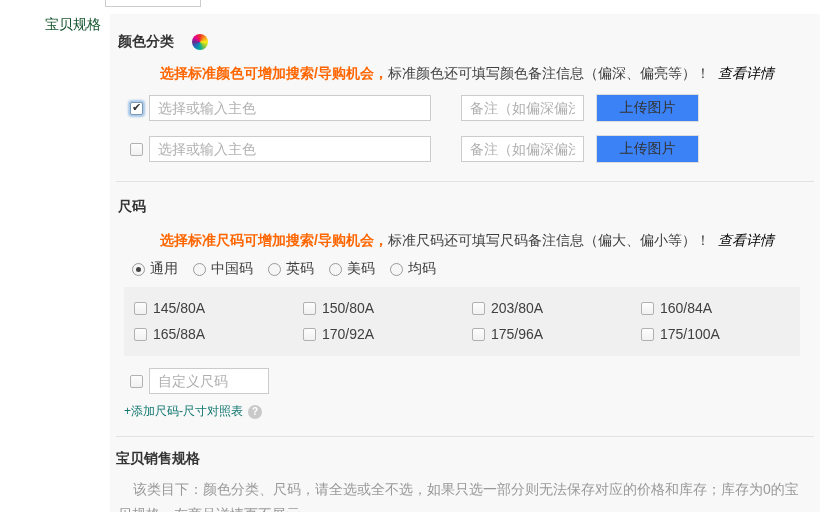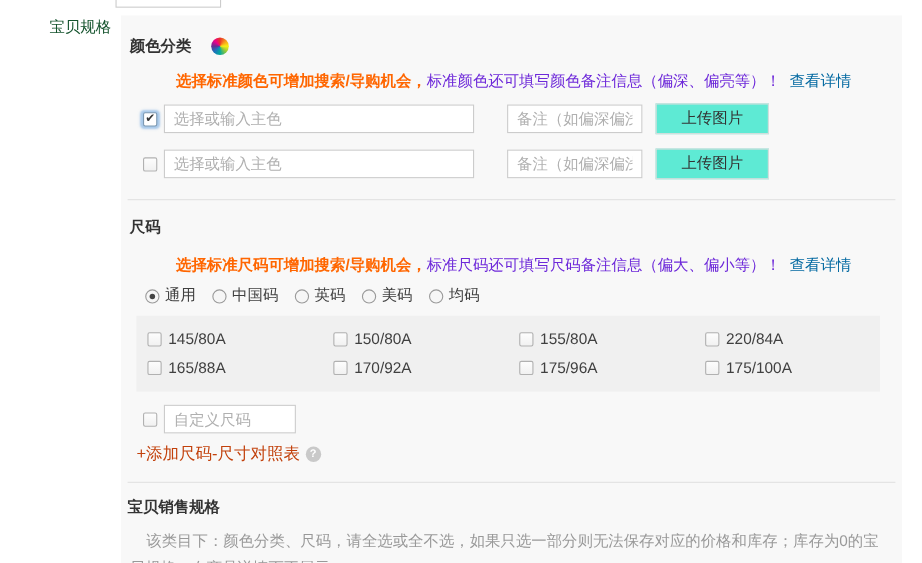--- a/index.html
+++ b/index.html
@@ -12,54 +12,54 @@
     background:#fff; border:1px solid #ccc; }
   .left-label { position:absolute; left:45px; top:16px; font-size:14px; color:#14532d; }
   .panel { position:absolute; left:110px; top:14px; width:710px; height:498px;
     background:#f8f8f8; padding-top:19px; }
   .sec-head { margin-left:8px; display:flex; align-items:center; gap:18px;
     font-size:14px; font-weight:bold; color:#333; height:18px; }
   .wheel { width:16px; height:16px; border-radius:50%;
     background:conic-gradient(#e8312a,#f7941d,#f7ef13,#8cc63f,#00a99d,#1b75bc,#662d91,#ec008c,#e8312a); }
   .tip { margin:14px 0 0 22px; font-size:14px; line-height:16px; white-space:nowrap; }
   .tip .hl { color:#ff6600; font-weight:bold;margin-left:28px; }
-  .tip .rest { color:#6d28d9; }
-  .tip .lnk { color:#0369a1; text-decoration:none; margin-left:8px; cursor:pointer; }
+  .tip .rest { color:#404040; }
+  .tip .lnk { color:#000000; text-decoration:none; margin-left:8px; cursor:pointer;font-style:italic; }
   .crow { margin:13px 0 0 20px; display:flex; align-items:center; height:28px; }
   .cb { width:13px; height:13px; border:1px solid #b1b1b1; border-radius:2px;
     background:linear-gradient(#fdfdfd,#f1f1f1); flex:0 0 auto; position:relative; }
   .cb.checked { background:#fff; border-color:#7d99b2;
     box-shadow:0 0 2px 2px rgba(100,160,220,.55); }
   .cb.checked:after { content:"✔"; position:absolute; left:1px; top:-2px;
     font-size:11px; color:#333; }
   input[type=text] { height:26px; border:1px solid #ccc; background:#fff;
     font-size:14px; color:#333; padding:12px 8px;
     font-family:"Liberation Sans","DejaVu Sans",sans-serif; }
   input[type=text]::placeholder { color:#b0b0b0; opacity:1; }
   .main-input { width:282px; margin-left:6px; }
   .note-input { width:123px; margin-left:30px; }
-  .upload-btn { width:103px; height:28px; margin-left:12px; background:#5eead4;
+  .upload-btn { width:103px; height:28px; margin-left:12px; background:#3b82f6;
     border:1px solid #ddd; font-size:14px; color:#333; cursor:pointer;
     font-family:"Liberation Sans","DejaVu Sans",sans-serif; }
   .divider { border:none; border-top:1px solid #e2e2e2; margin:18px 6px 0 6px; }
   .radio-row { margin:12px 0 0 22px; display:flex; align-items:center; gap:15px;
     font-size:14px; color:#404040;font-family:Liberation Serif, serif; }
   .radio-item { display:flex; align-items:center; gap:5px; cursor:pointer; }
   .rad { width:13px; height:13px; border-radius:50%; border:1px solid #9a9a9a;
     background:#f6f6f6; position:relative; }
   .rad.sel:after { content:""; position:absolute; left:3px; top:3px; width:5px;
     height:5px; border-radius:50%; background:#444; }
   .size-grid { margin:9px 0 0 14px; width:676px; background:#f0f0f0; padding:8px 0 9px; }
   .size-row { display:flex; height:26px; align-items:center; }
   .size-cell { width:161px; margin-left:10px; display:flex; align-items:center;
     gap:6px; font-size:14px; color:#404040; }
   .custom-row { margin:12px 0 0 20px; display:flex; align-items:center; }
   .custom-input { width:120px; margin-left:6px; }
   .add-row { margin:9px 0 0 14px; display:flex; align-items:center; gap:5px; }
-  .add-link { font-size:15px; color:#c2410c; text-decoration:none; cursor:pointer; }
+  .add-link { font-size:12px; color:#0f766e; text-decoration:none; cursor:pointer; }
   .q-icon { width:14px; height:14px; border-radius:50%; background:#c9c9c9;
     color:#fff; font-size:10px; font-weight:bold; text-align:center;
     line-height:14px; }
   .sales-head { margin:13px 0 0 6px; font-size:14px; font-weight:bold; color:#333; }
   .sales-note { margin:9px 10px 0 8px; width:692px; font-size:14px; color:#999;
     line-height:25px; text-indent:15px; }
 </style>
 </head>
 <body>
 
@@ -129,25 +129,25 @@
       <span class="size-cell">
           <span class="cb"></span>
           <span>145/80A</span>
         </span>
       <span class="size-cell">
           <span class="cb"></span>
           <span>150/80A</span>
         </span>
       <span class="size-cell">
           <span class="cb"></span>
-          <span>155/80A</span>
+          <span>203/80A</span>
         </span>
       <span class="size-cell">
           <span class="cb"></span>
-          <span>220/84A</span>
+          <span>160/84A</span>
         </span>
     </div>
     <div class="size-row">
       <span class="size-cell">
           <span class="cb"></span>
           <span>165/88A</span>
         </span>
       <span class="size-cell">
           <span class="cb"></span>
           <span>170/92A</span>

